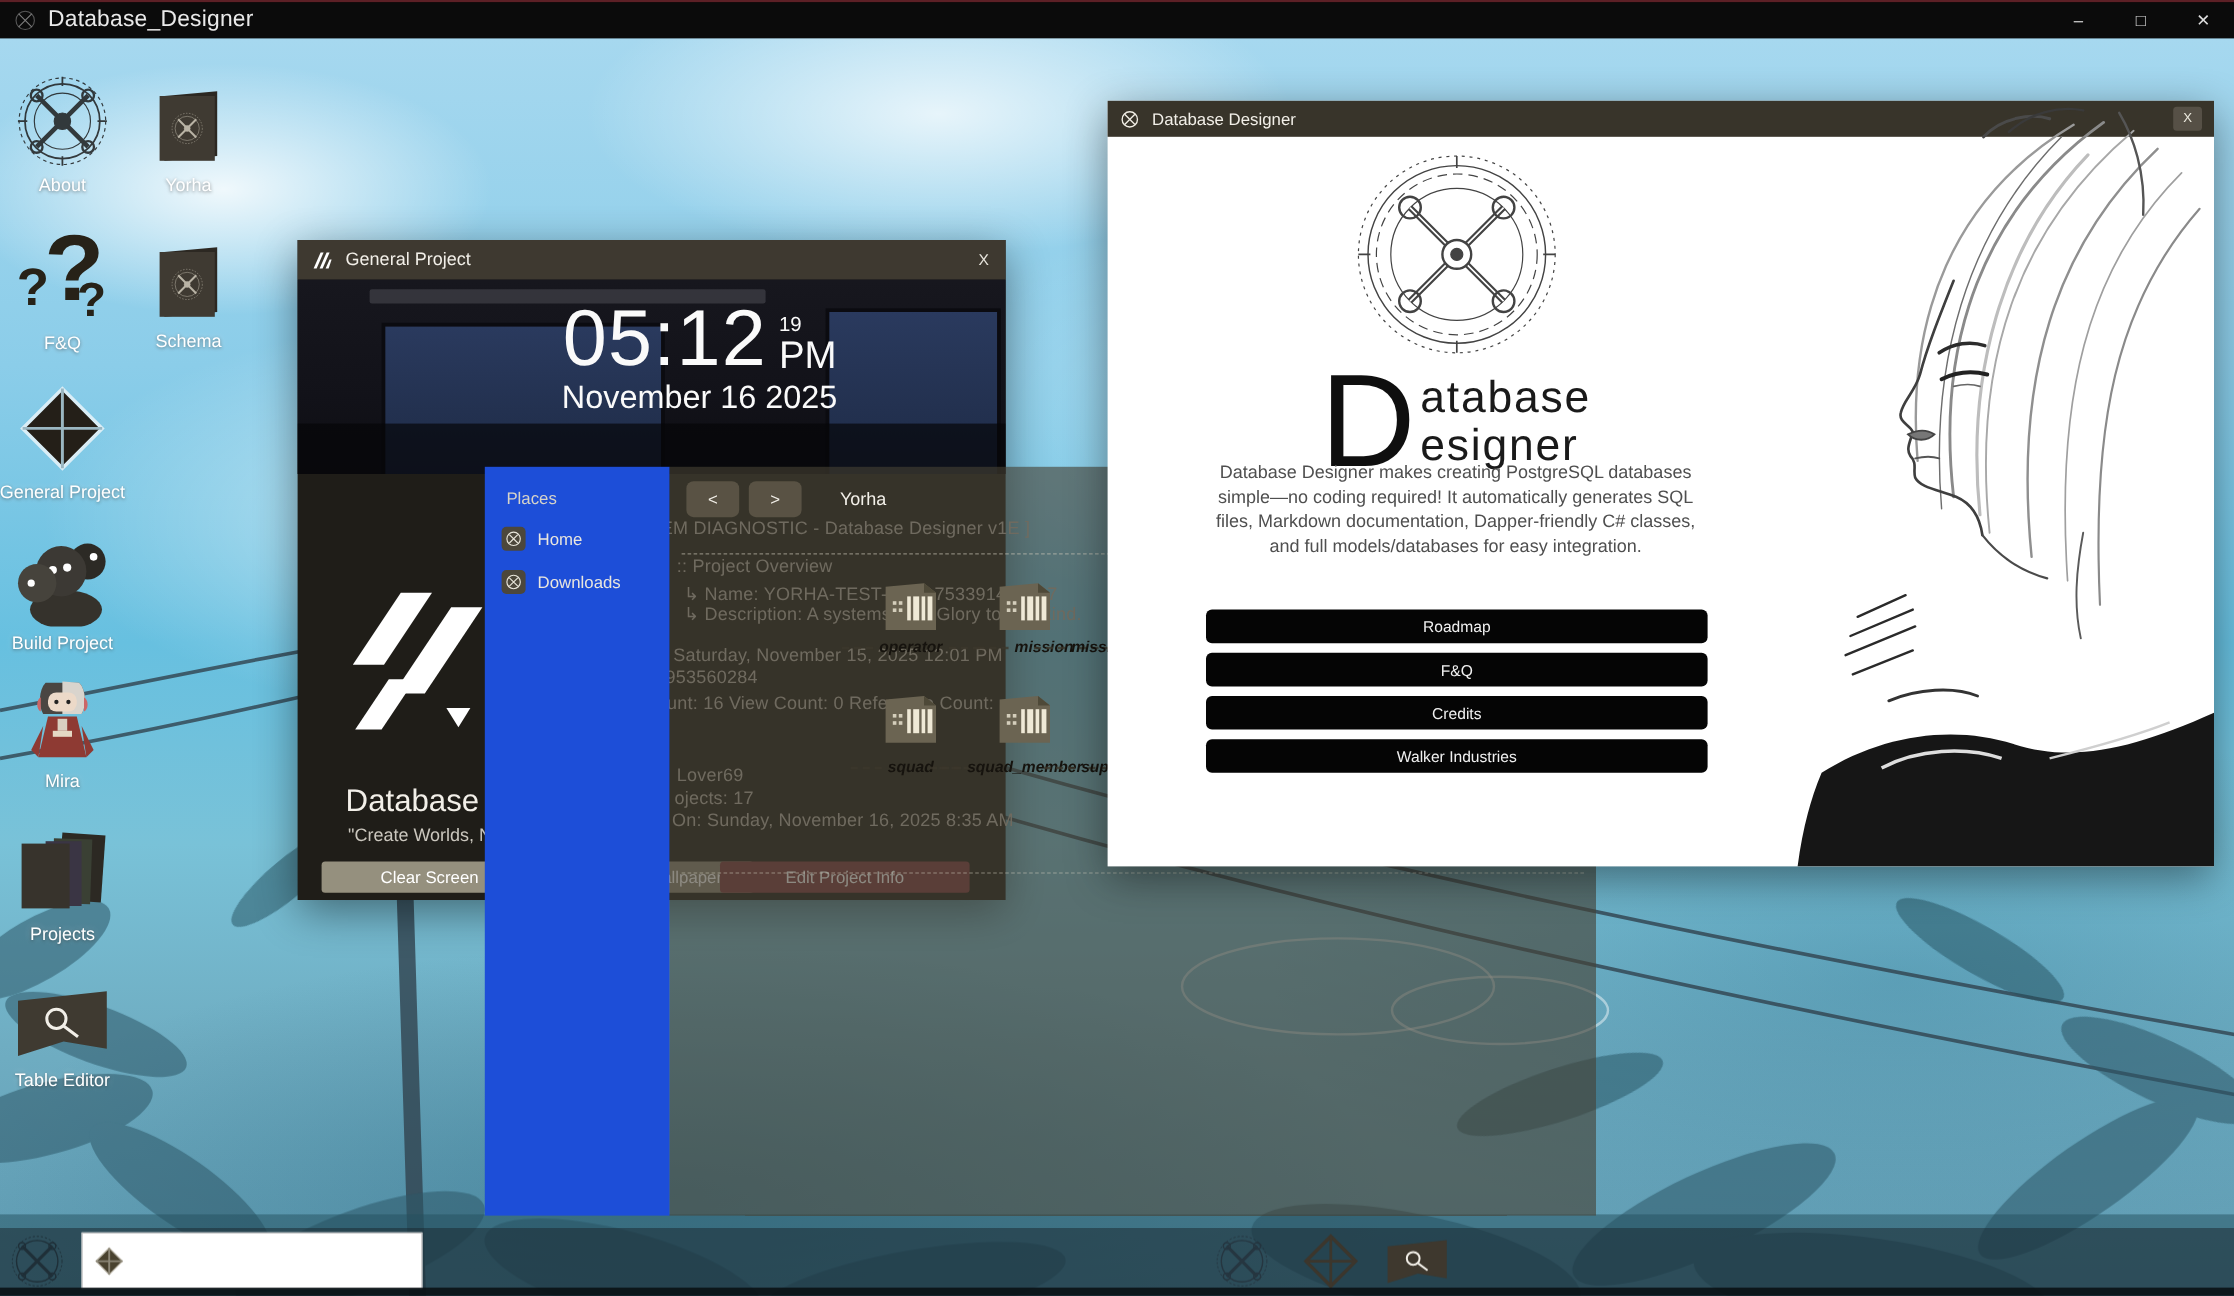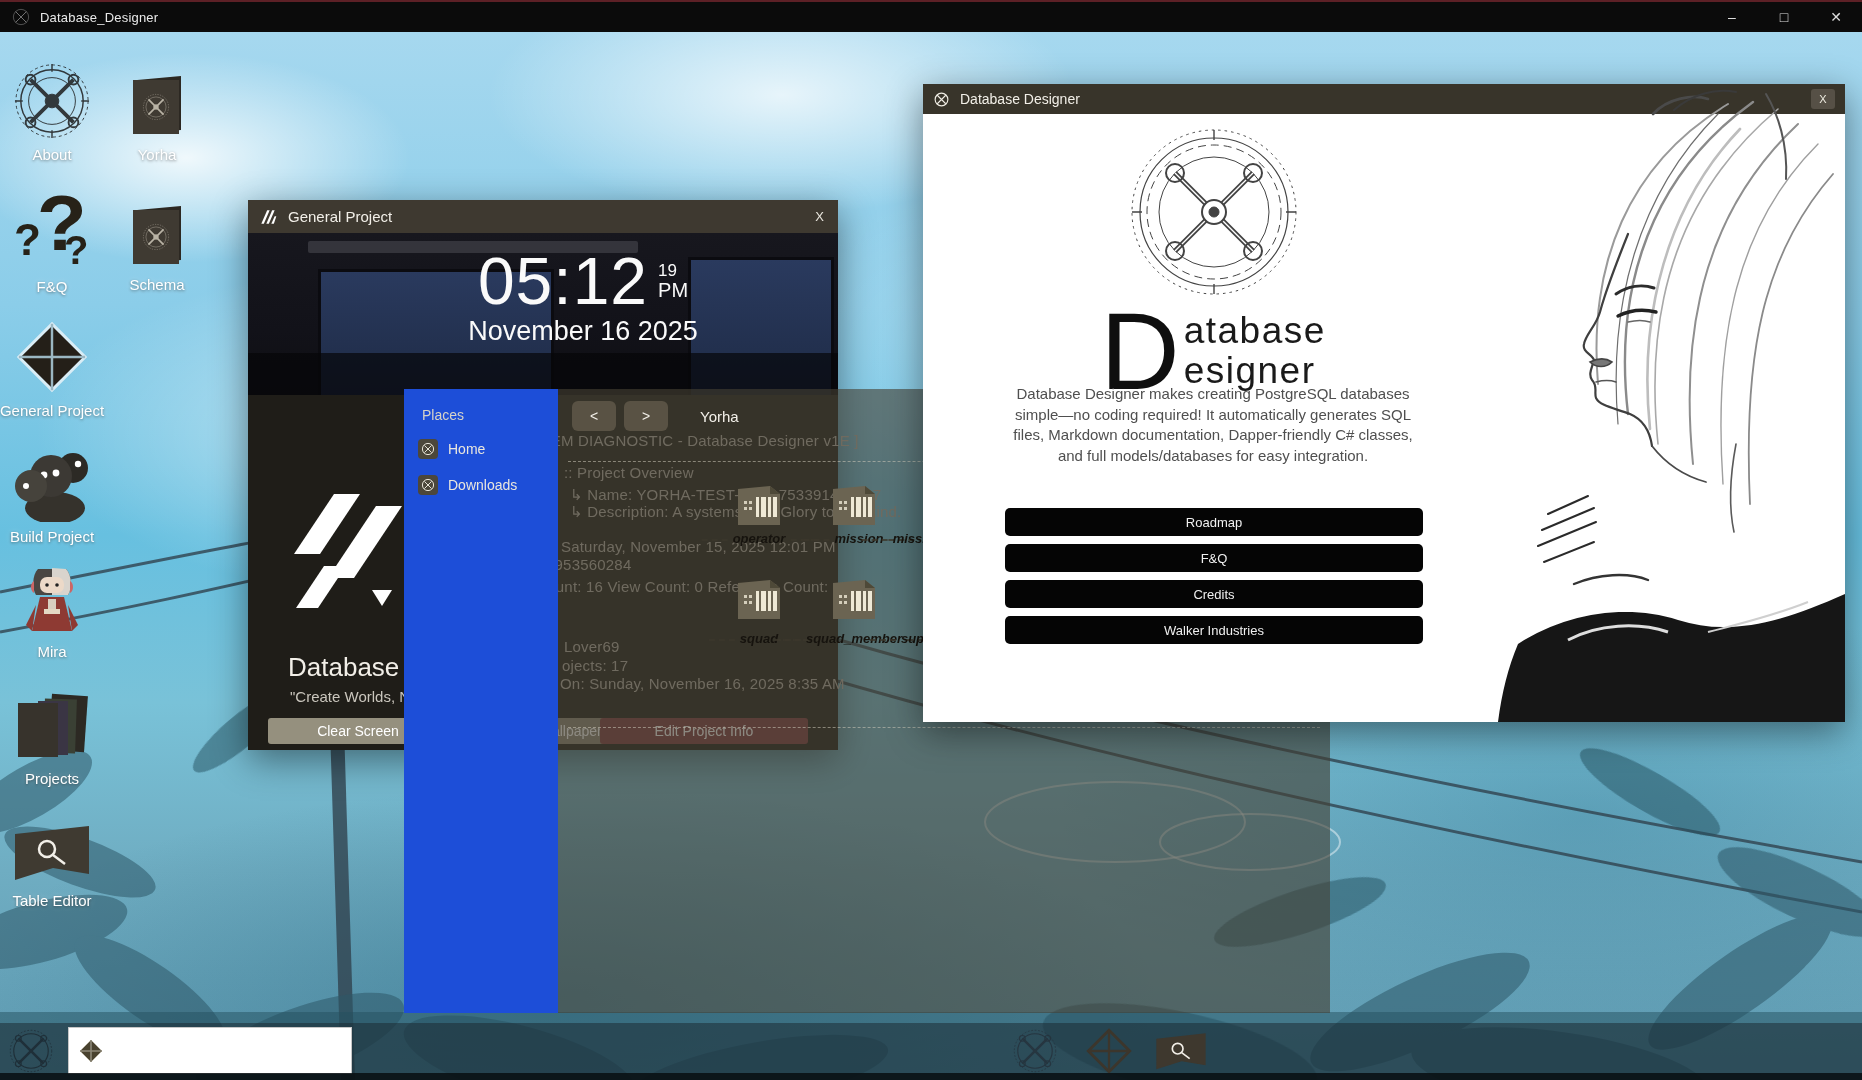--- a/index.html
+++ b/index.html
@@ -4,21 +4,21 @@
 <style>
   html,body{margin:0;padding:0;}
   body{width:1862px;height:1080px;position:relative;overflow:hidden;background:#000;
        font-family:"Liberation Sans",sans-serif;-webkit-font-smoothing:antialiased;}
   .abs{position:absolute;}
 
   
   #topline{left:0;top:0;width:100%;height:2px;background:#5d2026;}
   #titlebar{left:0;top:2px;width:100%;height:30px;background:#0b0b0b;display:flex;align-items:center;color:#e9e9e9;}
   #titlebar .appicon{width:18px;height:18px;margin:0 10px 0 12px;opacity:.65;}
-  #titlebar .title{font-size:13px;letter-spacing:.2px;}
+  #titlebar .title{font-size:19px;letter-spacing:.2px;}
   #titlebar .ctrls{margin-left:auto;display:flex;height:100%;}
   #titlebar .ctrl{width:52px;height:100%;display:flex;align-items:center;justify-content:center;color:#ddd;font-size:14px;cursor:default;}
 
   
   #desktop{left:0;top:32px;width:1862px;height:1048px;
     background:
       radial-gradient(ellipse 320px 150px at 10% 12%, rgba(255,255,255,.85), transparent 70%),
       radial-gradient(ellipse 420px 170px at 42% 6%, rgba(255,255,255,.75), transparent 70%),
       radial-gradient(ellipse 520px 230px at 22% 38%, rgba(255,255,255,.55), transparent 72%),
       radial-gradient(ellipse 640px 260px at 64% 30%, rgba(255,255,255,.35), transparent 72%),
@@ -43,21 +43,21 @@
   #gp{left:248px;top:200px;width:590px;height:550px;background:#1f1d18;}
   #gp-photo{left:0;top:33px;width:590px;height:162px;overflow:hidden;
     background:linear-gradient(180deg,#17171e 0%,#121219 60%,#0e0e13 100%);}
   .gp-winlight{position:absolute;background:linear-gradient(180deg,#2a3a5e,#1b2740);border:3px solid #0b0b10;}
   .gp-ac{position:absolute;left:60px;top:8px;width:330px;height:12px;background:#3c3c44;border-radius:2px;opacity:.8;}
   #gp-clock{left:0;top:48px;width:590px;text-align:center;color:#fafafa;padding-left:40px;}
   #gp-clock .row{display:inline-flex;align-items:flex-start;}
   #gp-clock .time{font-size:66px;font-weight:200;letter-spacing:1px;line-height:1;}
   #gp-clock .sec{margin-left:10px;margin-top:14px;text-align:left;line-height:1.05;}
   #gp-clock .sec .s{font-size:17px;display:block;}
-  #gp-clock .sec .m{font-size:20px;display:block;}
+  #gp-clock .sec .m{font-size:32px;display:block;}
   #gp-clock .date{font-size:27px;font-weight:300;margin-top:2px;}
   .diag{position:absolute;color:#b2aea5;font-size:15px;white-space:nowrap;letter-spacing:.2px;}
   #gp-brandlogo{left:28px;top:258px;width:150px;height:170px;}
   #gp-brandname{left:40px;top:452px;font-size:26px;color:#f2efe8;white-space:nowrap;}
   #gp-tagline{left:42px;top:488px;font-size:15px;color:#cac6bd;white-space:nowrap;}
   .gpbtn{position:absolute;top:518px;height:26px;border-radius:3px;color:#fff;font-size:14px;
          display:flex;align-items:center;justify-content:center;cursor:default;}
 
   
   #fv{left:404px;top:356px;width:926px;height:657px;}
@@ -439,21 +439,21 @@
           <rect x="37" y="12" width="4" height="20"></rect>
         </g>
       <g fill="#efe9d6" opacity=".8">
           <rect x="8" y="16" width="3" height="3"></rect>
           <rect x="13" y="16" width="3" height="3"></rect>
           <rect x="8" y="22" width="3" height="3"></rect>
           <rect x="13" y="22" width="3" height="3"></rect>
         </g>
     </svg>
     <span class="flabel" style="left:201px;top:142px;text-align:center;">operator</span>
-    <span class="flabel" style="left:301px;top:142px;">mission</span>
+    <span class="flabel" style="left:312px;top:142px;">mission</span>
     <span class="flabel" style="left:391px;top:142px;">mission_objective</span>
     <span class="flabel" style="left:486px;top:142px;">mission_report</span>
 
     <svg class="ficon" style="left:178px;top:190px;" viewBox="0 0 46 42">
       <path d="M2 4 L34 1 L44 9 L44 40 L2 40 Z" fill="#6b6452"></path>
         <path d="M34 1 L44 9 L34 9 Z" fill="#4e4938"></path>
       <g fill="#efe9d6">
           <rect x="20" y="12" width="3" height="20"></rect>
           <rect x="25" y="12" width="5" height="20"></rect>
           <rect x="32" y="12" width="3" height="20"></rect>

